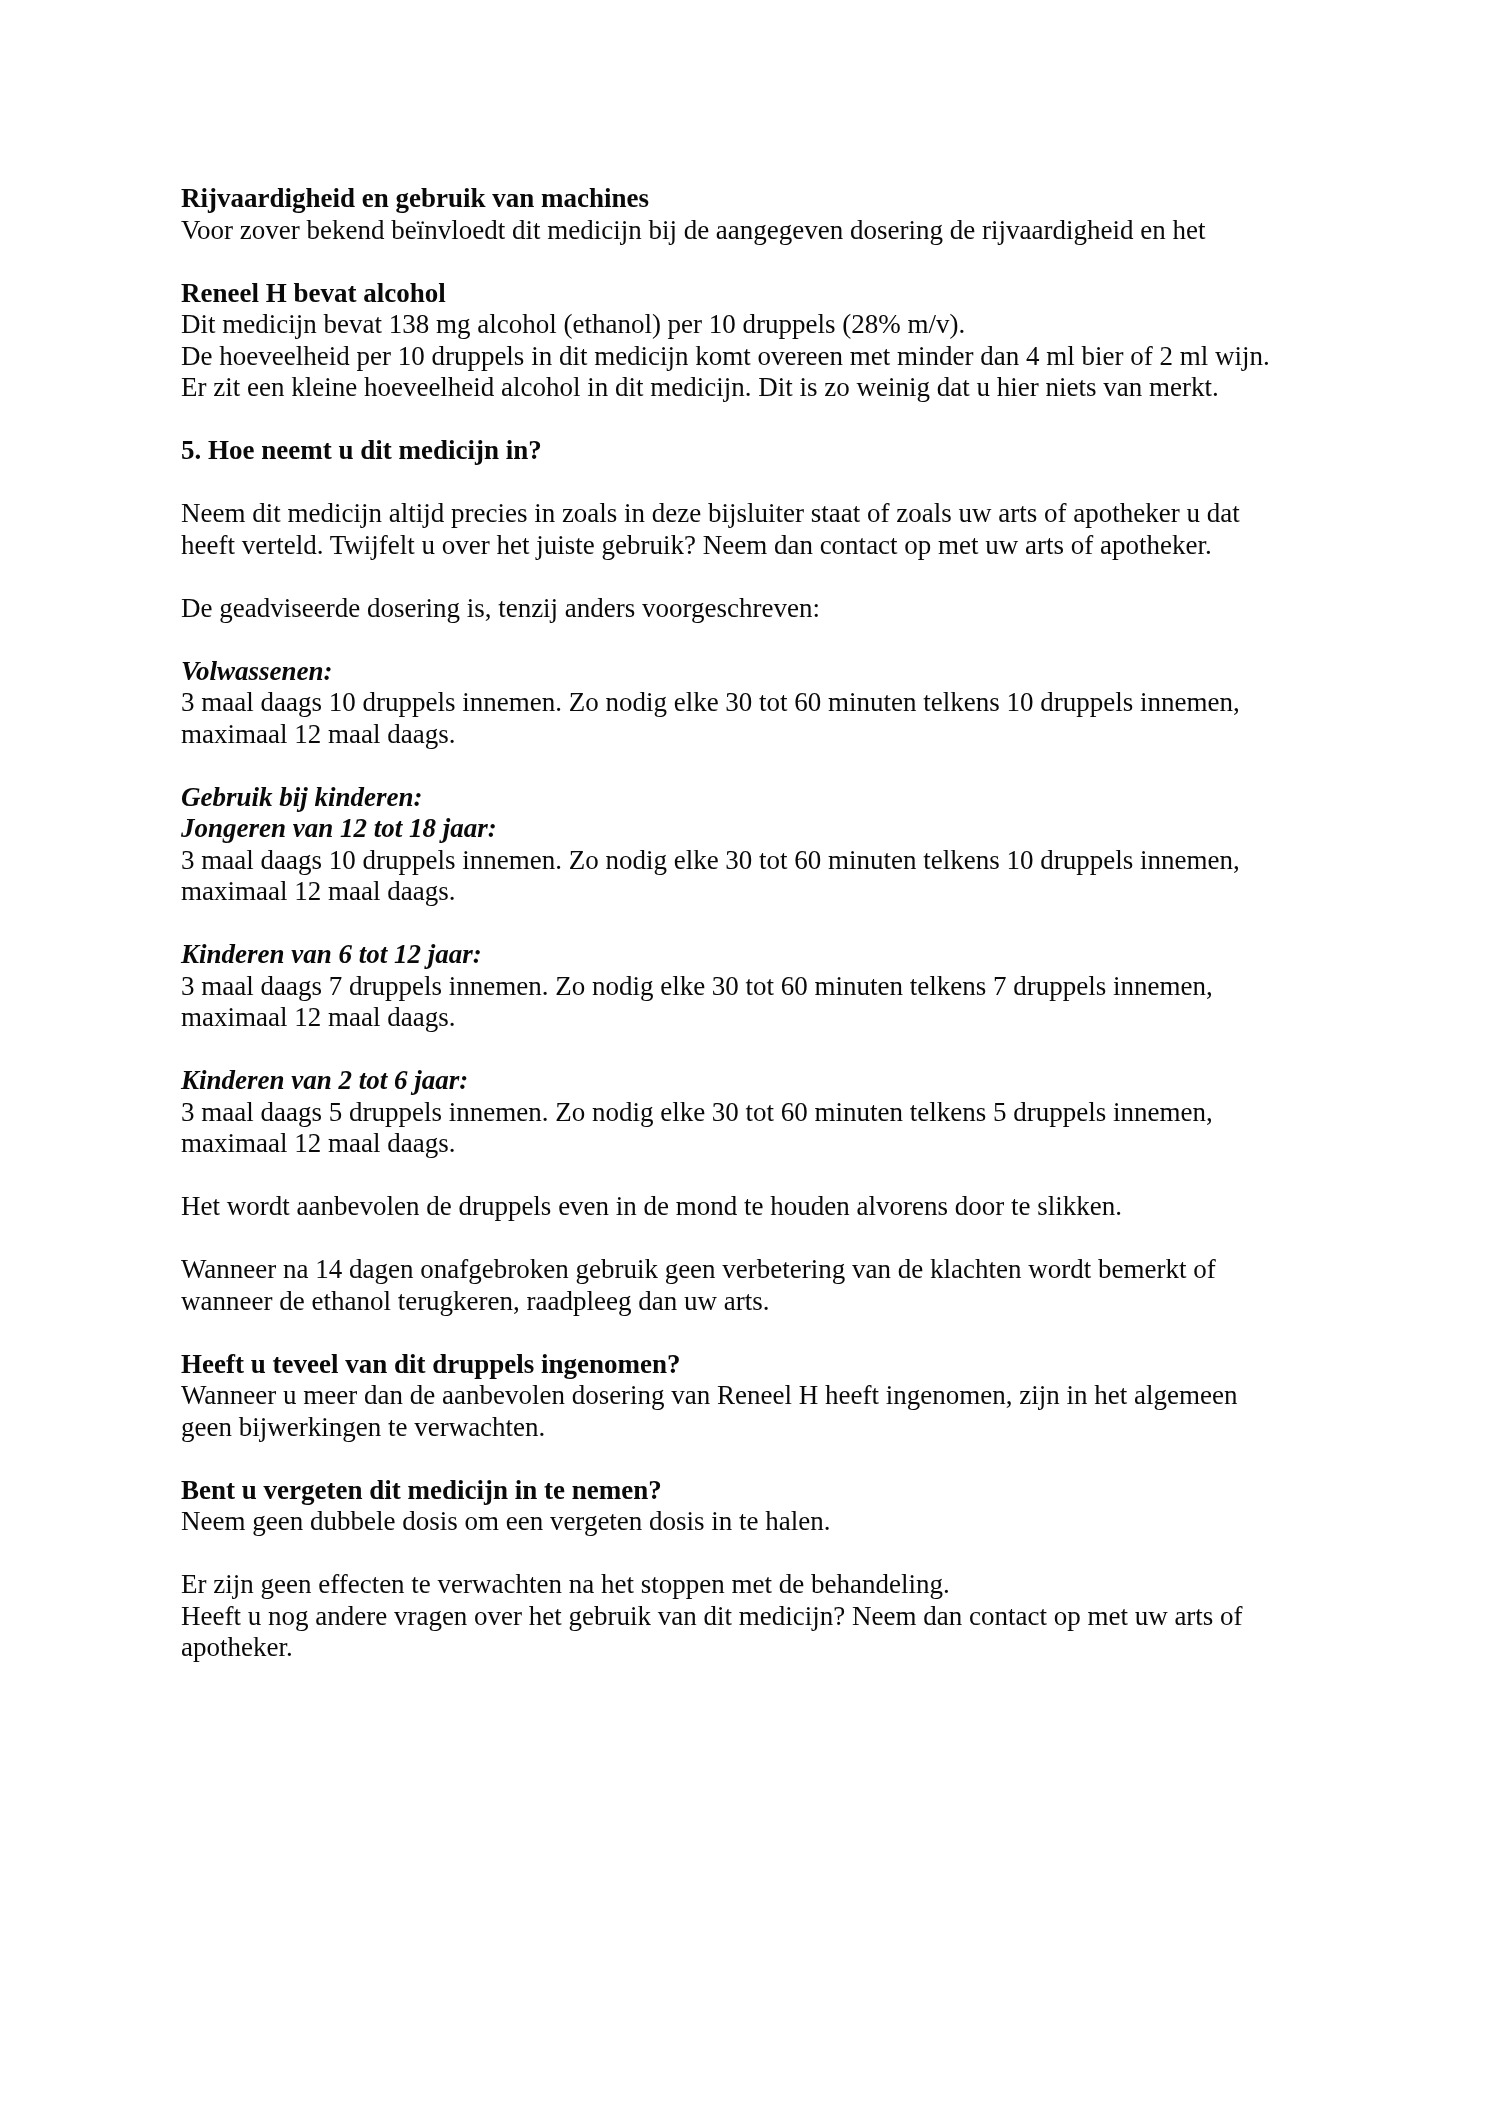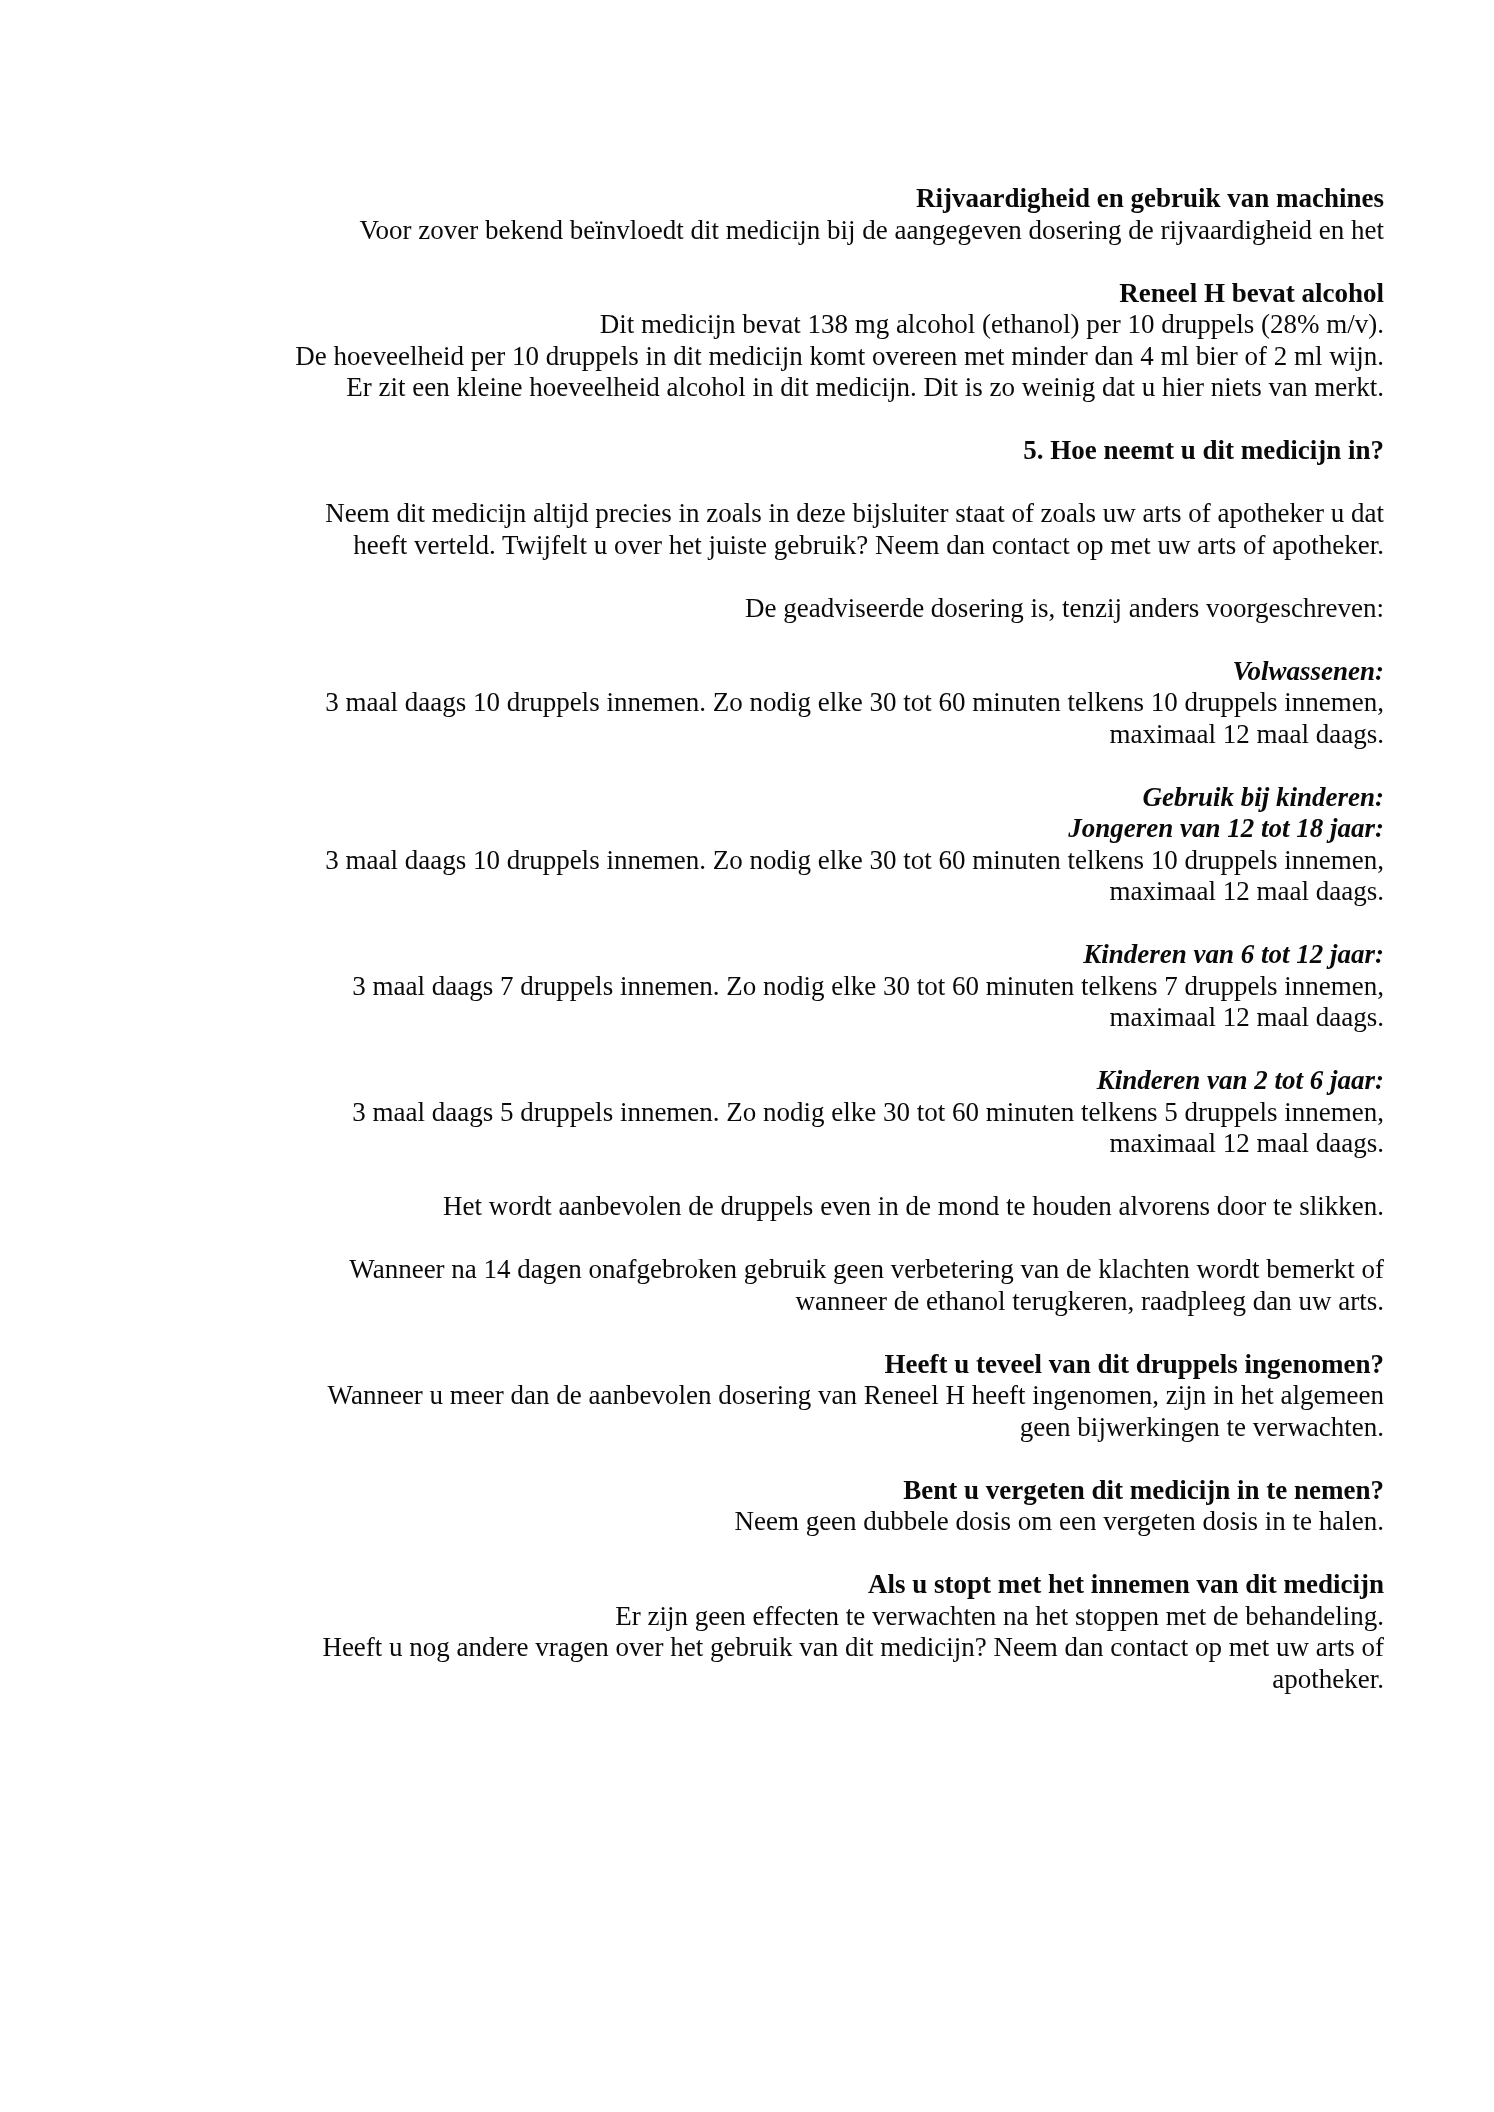--- a/index.html
+++ b/index.html
@@ -12,21 +12,20 @@
     width: 1494px;
     height: 2112px;
     background: #ffffff;
     color: #0a0a0a;
     overflow: hidden;
     box-sizing: border-box;
     padding: 183px 110px 0 181px;
     font-family: "Liberation Serif", "DejaVu Serif", serif;
     font-size: 27px;
     line-height: 31.5px;
-    text-align: right;
   }
   .block {
     margin: 0 0 31.5px 0;
   }
   .line {
     white-space: nowrap;
     min-height: 31.5px;
   }
   .style-bold { font-weight: bold; }
   .style-italic { font-style: italic; font-weight: bold; }
@@ -89,19 +88,18 @@
       <div class="block">
         <div class="line style-bold">Heeft u teveel van dit druppels ingenomen?</div>
         <div class="line style-regular">Wanneer u meer dan de aanbevolen dosering van Reneel H heeft ingenomen, zijn in het algemeen</div>
         <div class="line style-regular">geen bijwerkingen te verwachten.</div>
       </div>
       <div class="block">
         <div class="line style-bold">Bent u vergeten dit medicijn in te nemen?</div>
         <div class="line style-regular">Neem geen dubbele dosis om een vergeten dosis in te halen.</div>
       </div>
       <div class="block">
-        <div class="line style-bold">Als u stopt met het innemen van dit medicijn</div>
         <div class="line style-regular">Er zijn geen effecten te verwachten na het stoppen met de behandeling.</div>
         <div class="line style-regular">Heeft u nog andere vragen over het gebruik van dit medicijn? Neem dan contact op met uw arts of</div>
         <div class="line style-regular">apotheker.</div>
       </div>
     </div>
 </div>
 
 </body></html>

